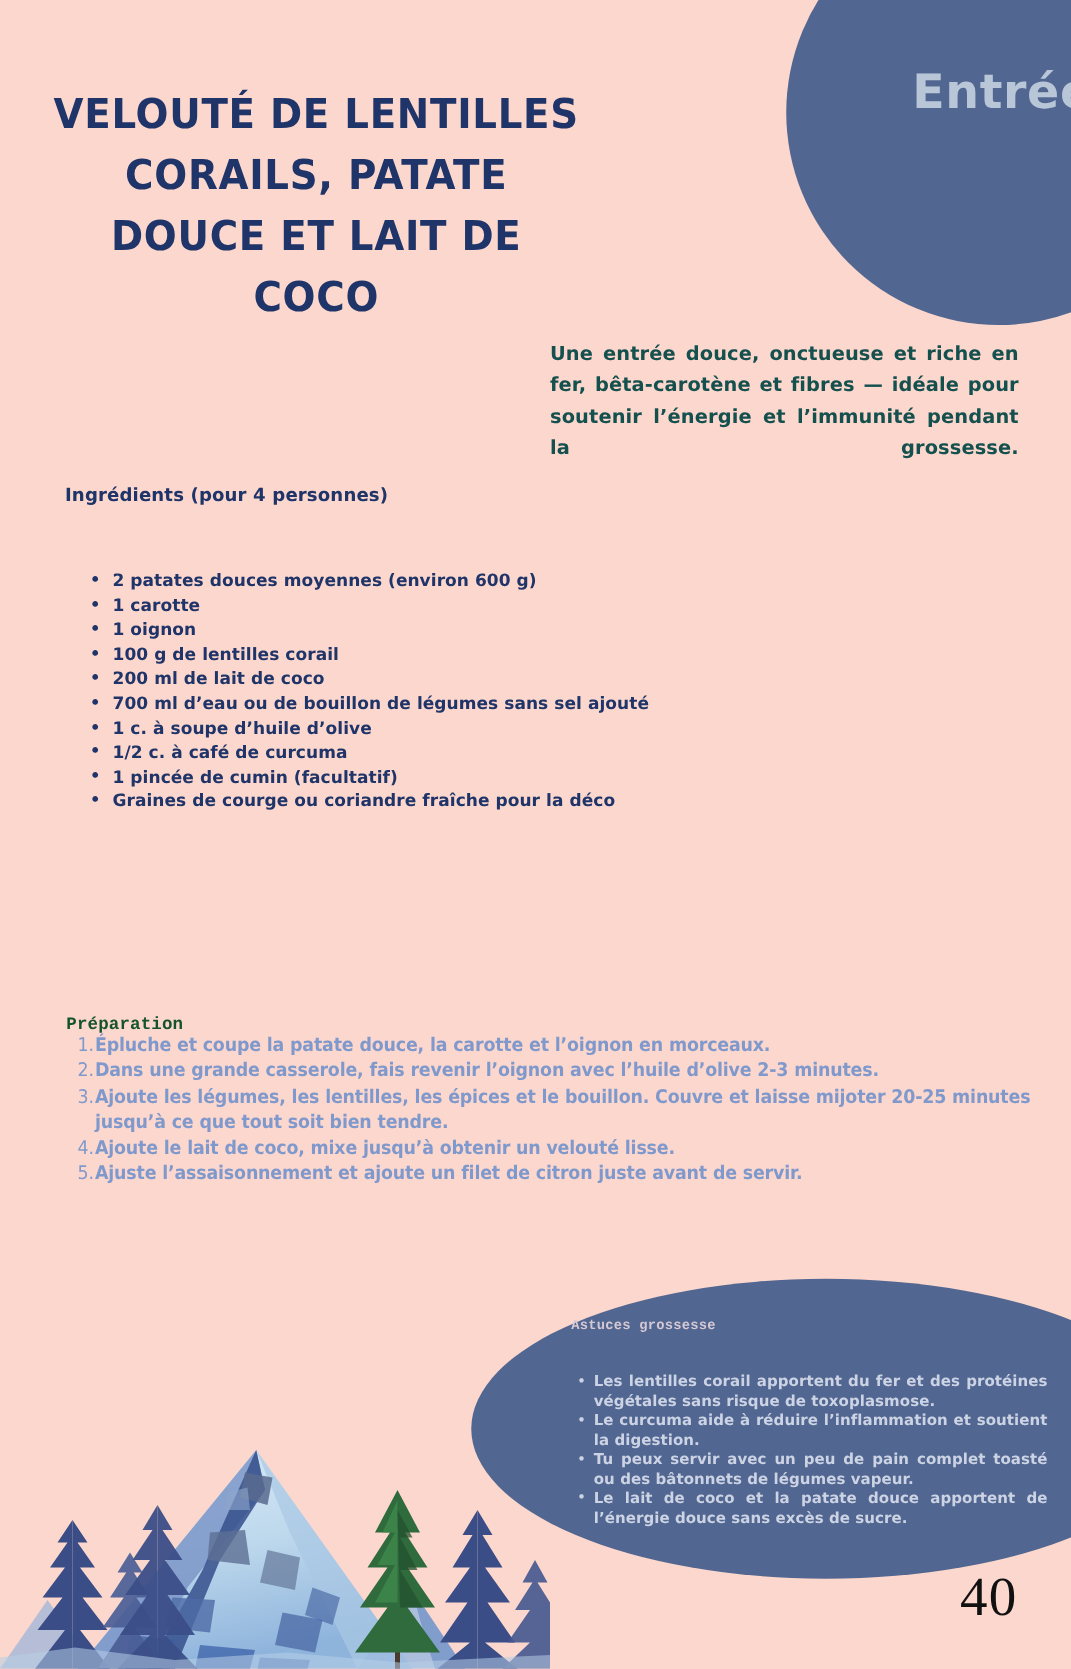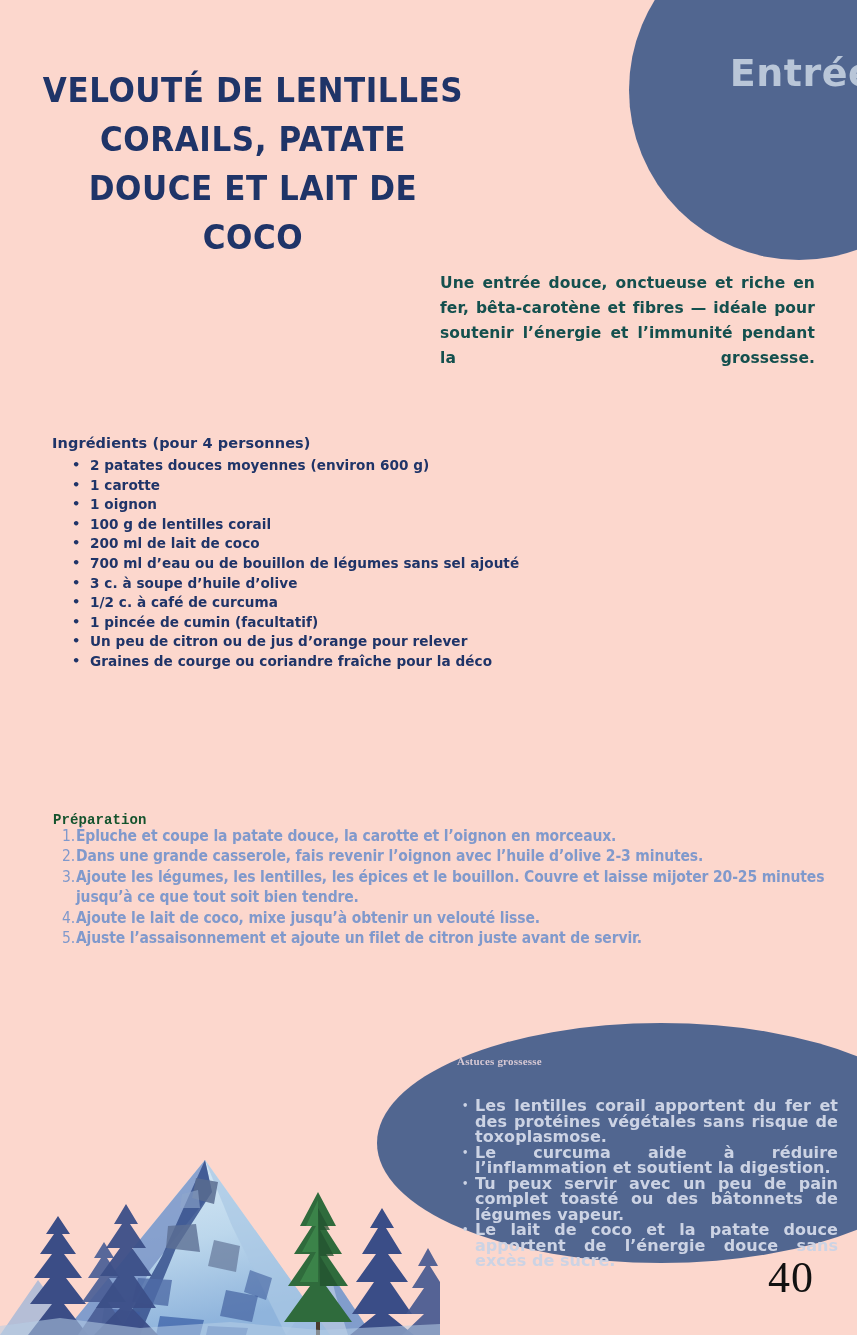--- a/index.html
+++ b/index.html
@@ -82,21 +82,20 @@
   
   #ingredients-heading {
     position: absolute;
     left: 52px;
     top: 389px;
     color: #1f3468;
     font-family: "DejaVu Sans", sans-serif;
     font-size: 14.5px;
     font-weight: bold;
     letter-spacing: 0.1px;
-    margin-top: 46px;
   }
   #ingredients-list {
     position: absolute;
     left: 52px;
     top: 444px;
     width: 470px;
     margin: 12px;
     padding: 0;
     list-style: none;
   }
@@ -173,21 +172,21 @@
     height: 240px;
     border-radius: 50%;
     background: #516690;
     z-index: 2;
   }
   #tips-heading {
     position: absolute;
     left: 457px;
     top: 1055px;
     color: #d7c9d4;
-    font-family: Liberation Serif, serif;
+    font-family: Liberation Mono, monospace;
     font-size: 11px;
     font-weight: bold;
     letter-spacing: 0.2px;
     z-index: 3;
   }
   #tips-list {
     position: absolute;
     left: 460px;
     top: 1098px;
     width: 378px;
@@ -195,21 +194,21 @@
     padding: 0;
     list-style: none;
     z-index: 3;
   }
   #tips-list li {
     position: relative;
     padding-left: 15px;
     margin-bottom: 0px;
     color: #ccd3e4;
     font-family: "DejaVu Sans", sans-serif;
-    font-size: 16px;
+    font-size: 12px;
     font-weight: bold;
     line-height: 15.5px;
     letter-spacing: 0.05px;
     text-align: justify;
     text-justify: inter-word;
   }
   #tips-list li::before {
     content: "\2022";
     position: absolute;
     left: 2px;
@@ -253,24 +252,23 @@
 <p id="recipe-description">Une entrée douce, onctueuse et riche en fer, bêta-carotène et fibres — idéale pour soutenir l’énergie et l’immunité pendant la grossesse.</p>
 
 <div id="ingredients-heading">Ingrédients (pour 4 personnes)</div>
 <ul id="ingredients-list">
   <li>2 patates douces moyennes (environ 600 g)</li>
   <li>1 carotte</li>
   <li>1 oignon</li>
   <li>100 g de lentilles corail</li>
   <li>200 ml de lait de coco</li>
   <li>700 ml d’eau ou de bouillon de légumes sans sel ajouté</li>
-  <li>3 c. à soupe d’huile d’olive</li>
+  <li>1 c. à soupe d’huile d’olive</li>
   <li>1/2 c. à café de curcuma</li>
   <li>1 pincée de cumin (facultatif)</li>
-  <li>Un peu de citron ou de jus d’orange pour relever</li>
   <li>Graines de courge ou coriandre fraîche pour la déco</li>
 </ul>
 
 <div id="preparation-heading">Préparation</div>
 <ol id="preparation-list">
   <li>Épluche et coupe la patate douce, la carotte et l’oignon en morceaux.</li>
   <li>Dans une grande casserole, fais revenir l’oignon avec l’huile d’olive 2-3 minutes.</li>
   <li>Ajoute les légumes, les lentilles, les épices et le bouillon. Couvre et laisse mijoter 20-25 minutes jusqu’à ce que tout soit bien tendre.</li>
   <li>Ajoute le lait de coco, mixe jusqu’à obtenir un velouté lisse.</li>
   <li>Ajuste l’assaisonnement et ajoute un filet de citron juste avant de servir.</li>

